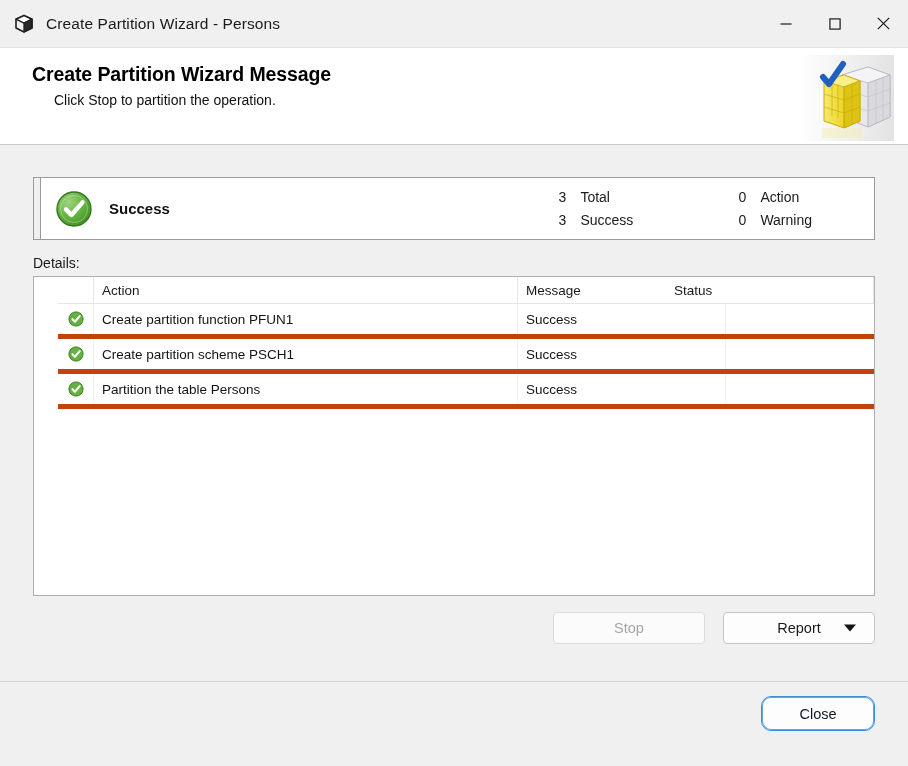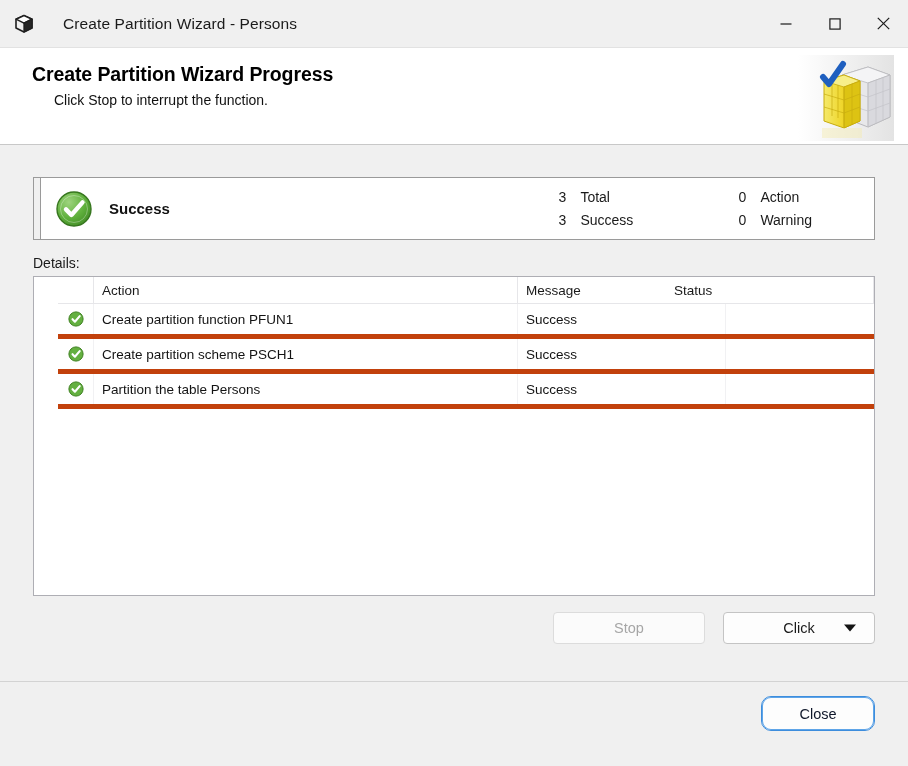--- a/index.html
+++ b/index.html
@@ -30,21 +30,21 @@
     min-height: 47px;
     background: #f0f0f0;
     display: flex;
     align-items: center;
     position: relative;
   }
   .title-left {
     display: flex;
     align-items: center;
     padding-left: 13px;
-    gap: 28px;
+    gap: 11px;
   }
   .app-icon {
     width: 22px;
     height: 22px;
     position: relative;
     flex: none;
   }
   .app-icon svg { display: block; }
   .title-text {
     font-size: 15.5px;
@@ -324,22 +324,22 @@
       <div class="win-btn close">
         <svg width="13" height="13" viewBox="0 0 13 13">
             <line x1="0.8" y1="0.8" x2="12.2" y2="12.2" stroke="#1b1b1b" stroke-width="1.2"></line>
             <line x1="12.2" y1="0.8" x2="0.8" y2="12.2" stroke="#1b1b1b" stroke-width="1.2"></line>
           </svg>
       </div>
     </div>
   </div>
 
   <div class="banner">
-    <div class="banner-title">Create Partition Wizard Progress</div>
-    <div class="banner-sub">Click Stop to interrupt the function.</div>
+    <div class="banner-title">Create Partition Wizard Message</div>
+    <div class="banner-sub">Click Stop to partition the operation.</div>
     <div class="banner-art">
       <svg width="96" height="86" viewBox="0 0 96 86">
         <defs>
           <linearGradient id="bgfade" x1="0" y1="0" x2="1" y2="0">
             <stop offset="0" stop-color="#ffffff"></stop>
             <stop offset="1" stop-color="#e3e3e3"></stop>
           </linearGradient>
           <linearGradient id="ygrad" x1="0" y1="0" x2="1" y2="0">
             <stop offset="0" stop-color="#f5e96a"></stop>
             <stop offset="0.5" stop-color="#efd62c"></stop>
@@ -481,21 +481,21 @@
         </div>
         <div class="cell col-action">Partition the table Persons</div>
         <div class="cell col-status">Success</div>
         <div class="cell col-msg"></div>
       </div>
     </div>
 
     <div class="btn-row">
       <div class="btn btn-stop disabled">Stop</div>
       <div class="btn btn-report">
-        <span>Click</span>
+        <span>Report</span>
         <span class="caret"></span>
       </div>
     </div>
 
   </div>
 
   <div class="footer">
     <div class="btn-close">Close</div>
   </div>
 

